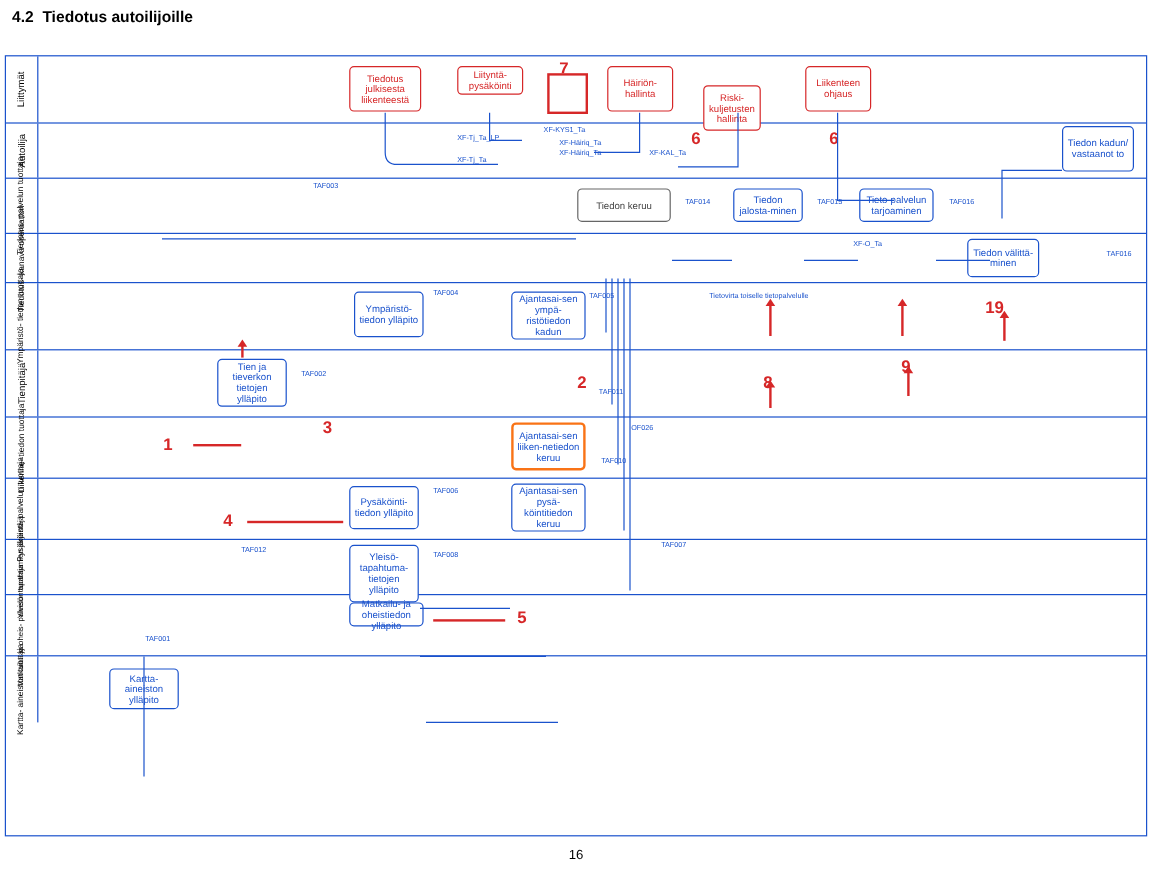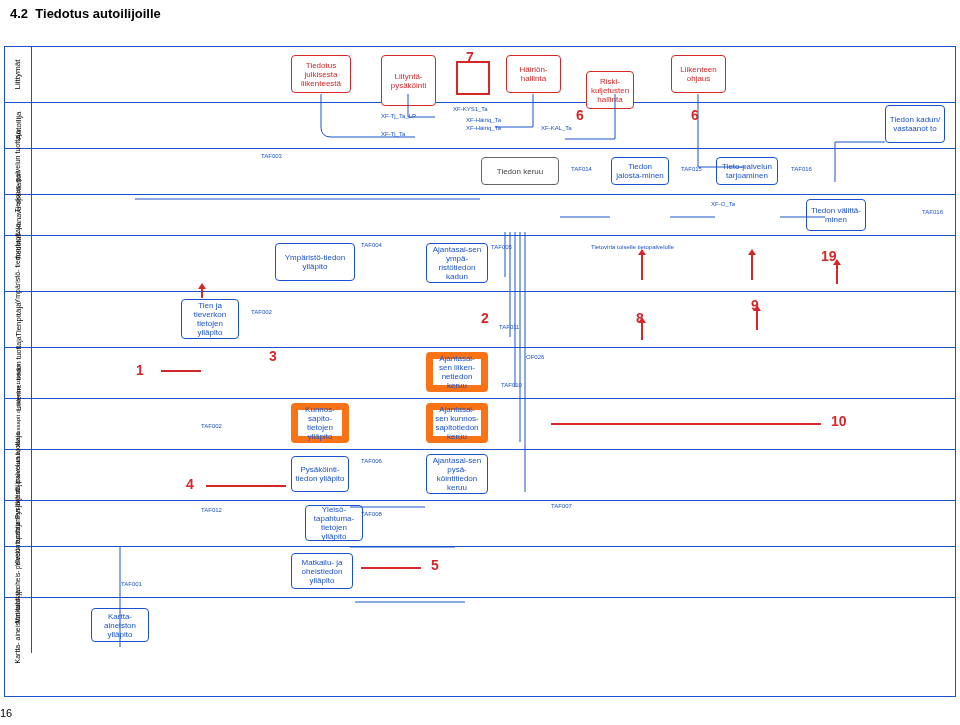--- a/index.html
+++ b/index.html
@@ -8,44 +8,44 @@
   .pool-hdr{position:absolute;left:4px;top:26px;right:4px;height:18px;background:#1a52cc;color:#fff;font-weight:bold;font-size:12px;padding-left:6px;line-height:18px;border:1px solid #1a52cc}
   .pool{position:absolute;left:4px;top:46px;right:4px;bottom:28px;border:1px solid #1a52cc}
   .lane{position:relative;border-bottom:1px solid #1a52cc}
   .lane-label{position:absolute;left:0;top:0;bottom:0;width:26px;border-right:1px solid #1a52cc;display:flex;align-items:center;justify-content:center}
   .lane-label span{transform:rotate(-90deg);white-space:nowrap;font-size:8px;color:#000}
   .lane-body{position:absolute;left:26px;right:0;top:0;bottom:0}
   .box{position:absolute;border:1px solid #1a52cc;border-radius:4px;background:#fff;display:flex;align-items:center;justify-content:center;text-align:center;font-size:8px;padding:2px;box-sizing:border-box}
   .box.red{border-color:#d62728;color:#d62728}
   .box.blue{border-color:#1a52cc;color:#1a52cc}
   .box.grey{border-color:#666;color:#444}
-  .box.rblue{border:7px solid #f97316;color:#1a52cc}
+  .box.rblue{border:2px solid #f97316;color:#1a52cc}
   .marker{position:absolute;color:#d62728;font-weight:bold;font-size:14px}
   .arrow-red{position:absolute;background:#d62728}
   .arrow-red::after{content:"";position:absolute;width:0;height:0}
   .up::after{top:-5px;left:-3px;border-left:4px solid transparent;border-right:4px solid transparent;border-bottom:6px solid #d62728}
   .tiny{position:absolute;font-size:6px;color:#1a52cc}
-  .pagenum{position:absolute;left:0;right:0;bottom:6px;font-size:11px}
+  .pagenum{position:absolute;left:0;right:0;bottom:6px;text-align:center;font-size:11px}
   svg.wires{position:absolute;left:0;top:0;pointer-events:none}
 </style>
 </head>
 <body>
 
 <div class="page">
   <div class="sec-num"><span>4.2</span>&nbsp;&nbsp;<span>Tiedotus autoilijoille</span></div>
 
   <div class="pool">
 
     <div class="lane" style="height:55px">
       <div class="lane-label">
           <span>Liittymät</span>
         </div>
       <div class="lane-body">
         <div class="box red" style="left:260px;top:8px;width:60px;height:38px">Tiedotus julkisesta liikenteestä</div>
-        <div class="box red" style="left:350px;top:8px;width:55px;height:51px">Liityntä-pysäköinti</div>
+        <div class="box red" style="left:350px;top:8px;width:55px;height:24px">Liityntä-pysäköinti</div>
         <div class="box red" style="left:475px;top:8px;width:55px;height:38px">Häiriön-hallinta</div>
         <div class="box red" style="left:555px;top:24px;width:48px;height:38px">Riski-kuljetusten hallinta</div>
         <div class="box red" style="left:640px;top:8px;width:55px;height:38px">Liikenteen ohjaus</div>
         <div class="marker" style="left:435px;top:2px">7</div>
         <div style="position:absolute;left:425px;top:14px;width:30px;height:30px;border:2px solid #d62728;background:#fff"></div>
       </div>
     </div>
 
     <div class="lane" style="height:45px">
       <div class="lane-label">
@@ -94,21 +94,21 @@
       </div>
     </div>
 
     <div class="lane" style="height:55px">
       <div class="lane-label">
           <span style="font-size:7px">Ympäristö-
 tiedon
 tuottaja</span>
         </div>
       <div class="lane-body">
-        <div class="box blue" style="left:244px;top:7px;width:80px;height:38px">Ympäristö-tiedon ylläpito</div>
+        <div class="box blue" style="left:264px;top:7px;width:58px;height:38px">Ympäristö-tiedon ylläpito</div>
         <div class="box blue" style="left:395px;top:7px;width:62px;height:40px">Ajantasai-sen ympä-ristötiedon kadun</div>
         <div class="tiny" style="left:330px;top:6px">TAF004</div>
         <div class="tiny" style="left:460px;top:8px">TAF005</div>
         <div class="tiny" style="left:560px;top:8px">Tietovirta toiselle tietopalvelulle</div>
         <div class="marker" style="left:790px;top:12px">19</div>
         <div class="arrow-red up" style="left:610px;top:18px;width:2px;height:26px"></div>
         <div class="arrow-red up" style="left:720px;top:18px;width:2px;height:26px"></div>
         <div class="arrow-red up" style="left:805px;top:28px;width:2px;height:20px"></div>
       </div>
     </div>
@@ -139,36 +139,20 @@
       <div class="lane-body">
         <div class="marker" style="left:105px;top:14px">1</div>
         <div class="marker" style="left:238px;top:0px">3</div>
         <div class="box rblue" style="left:395px;top:4px;width:62px;height:40px">Ajantasai-sen liiken-netiedon keruu</div>
         <div class="tiny" style="left:495px;top:6px">OF026</div>
         <div class="tiny" style="left:470px;top:34px">TAF010</div>
         <div class="arrow-red" style="left:130px;top:22px;width:40px;height:2px"></div>
       </div>
     </div>
 
-    <div class="lane" style="height:50px">
-      <div class="lane-label">
-          <span style="font-size:6px">(Tien/
-kadun)
-kunnossapit
-o-palvelun
-tuottaja</span>
-        </div>
-      <div class="lane-body">
-        <div class="box rblue" style="left:260px;top:4px;width:58px;height:40px">Kunnos-sapito-tietojen ylläpito</div>
-        <div class="box rblue" style="left:395px;top:4px;width:62px;height:40px">Ajantasai-sen kunnos-sapitotiedon keruu</div>
-        <div class="tiny" style="left:170px;top:24px">TAF002</div>
-        <div class="marker" style="left:800px;top:14px">10</div>
-        <div class="arrow-red" style="left:520px;top:24px;width:270px;height:2px"></div>
-      </div>
-    </div>
 
     <div class="lane" style="height:50px">
       <div class="lane-label">
           <span style="font-size:7px">Pysäköinti-
 palvelun
 tuottaja</span>
         </div>
       <div class="lane-body">
         <div class="marker" style="left:155px;top:26px">4</div>
         <div class="box blue" style="left:260px;top:6px;width:58px;height:36px">Pysäköinti-tiedon ylläpito</div>
@@ -178,36 +162,36 @@
       </div>
     </div>
 
     <div class="lane" style="height:45px">
       <div class="lane-label">
           <span style="font-size:6.5px">Yleisö-
 tapahtumien
 järjestäjä</span>
         </div>
       <div class="lane-body">
-        <div class="box blue" style="left:274px;top:4px;width:58px;height:36px">Yleisö-tapahtuma-tietojen ylläpito</div>
+        <div class="box blue" style="left:260px;top:4px;width:58px;height:48px">Yleisö-tapahtuma-tietojen ylläpito</div>
         <div class="tiny" style="left:170px;top:6px">TAF012</div>
         <div class="tiny" style="left:330px;top:10px">TAF008</div>
         <div class="tiny" style="left:520px;top:2px">TAF007</div>
       </div>
     </div>
 
     <div class="lane" style="height:50px">
       <div class="lane-label">
           <span style="font-size:6.5px">Matkailu- ja
 oheis-
 palvelun
 tuottaja</span>
         </div>
       <div class="lane-body">
-        <div class="box blue" style="left:260px;top:6px;width:62px;height:36px">Matkailu- ja oheistiedon ylläpito</div>
+        <div class="box blue" style="left:260px;top:6px;width:62px;height:20px">Matkailu- ja oheistiedon ylläpito</div>
         <div class="marker" style="left:400px;top:10px">5</div>
         <div class="tiny" style="left:90px;top:34px">TAF001</div>
         <div class="arrow-red" style="left:330px;top:20px;width:60px;height:2px"></div>
       </div>
     </div>
 
     <div class="lane" style="height:55px;border-bottom:none">
       <div class="lane-label">
           <span style="font-size:7px">Kartta-
 aineiston

